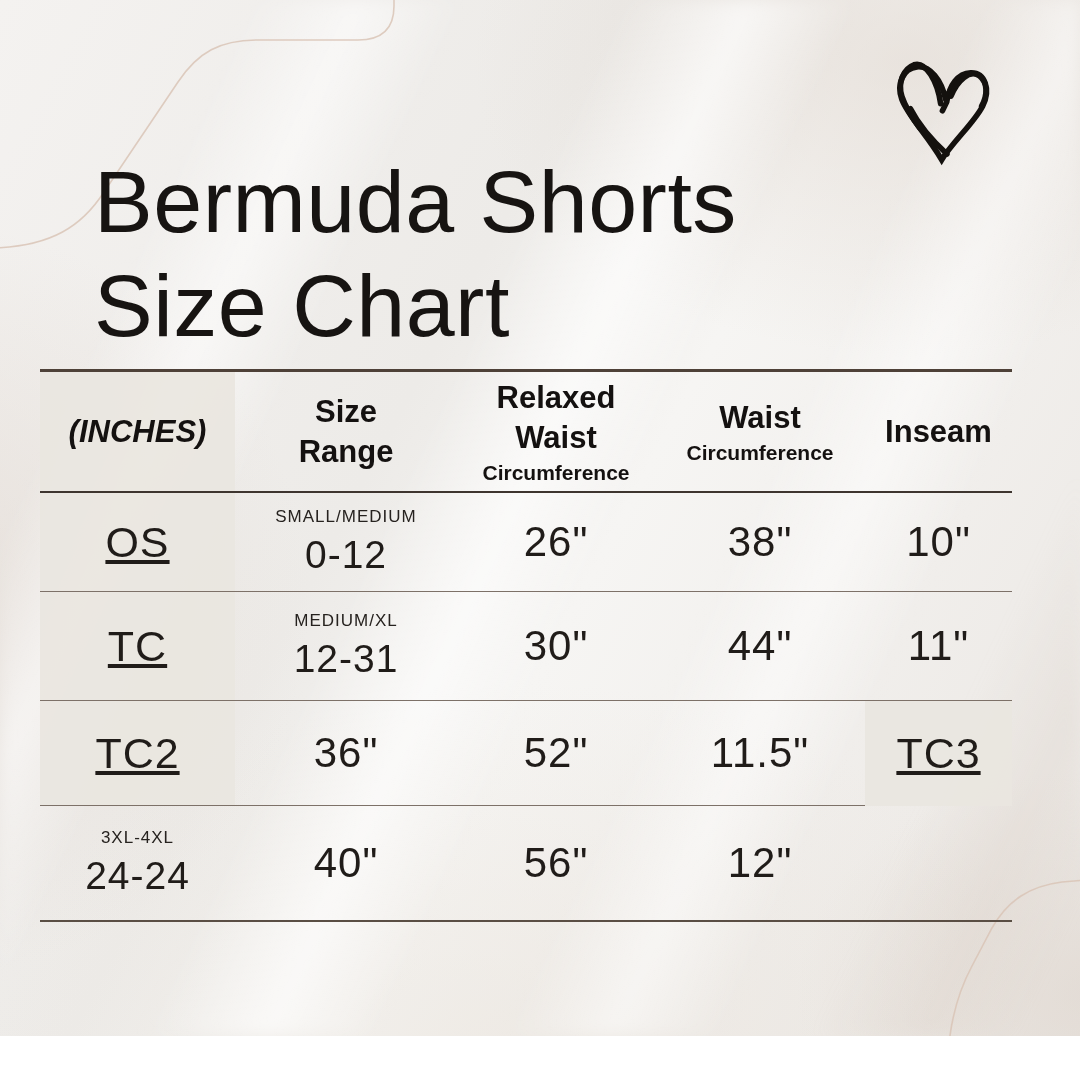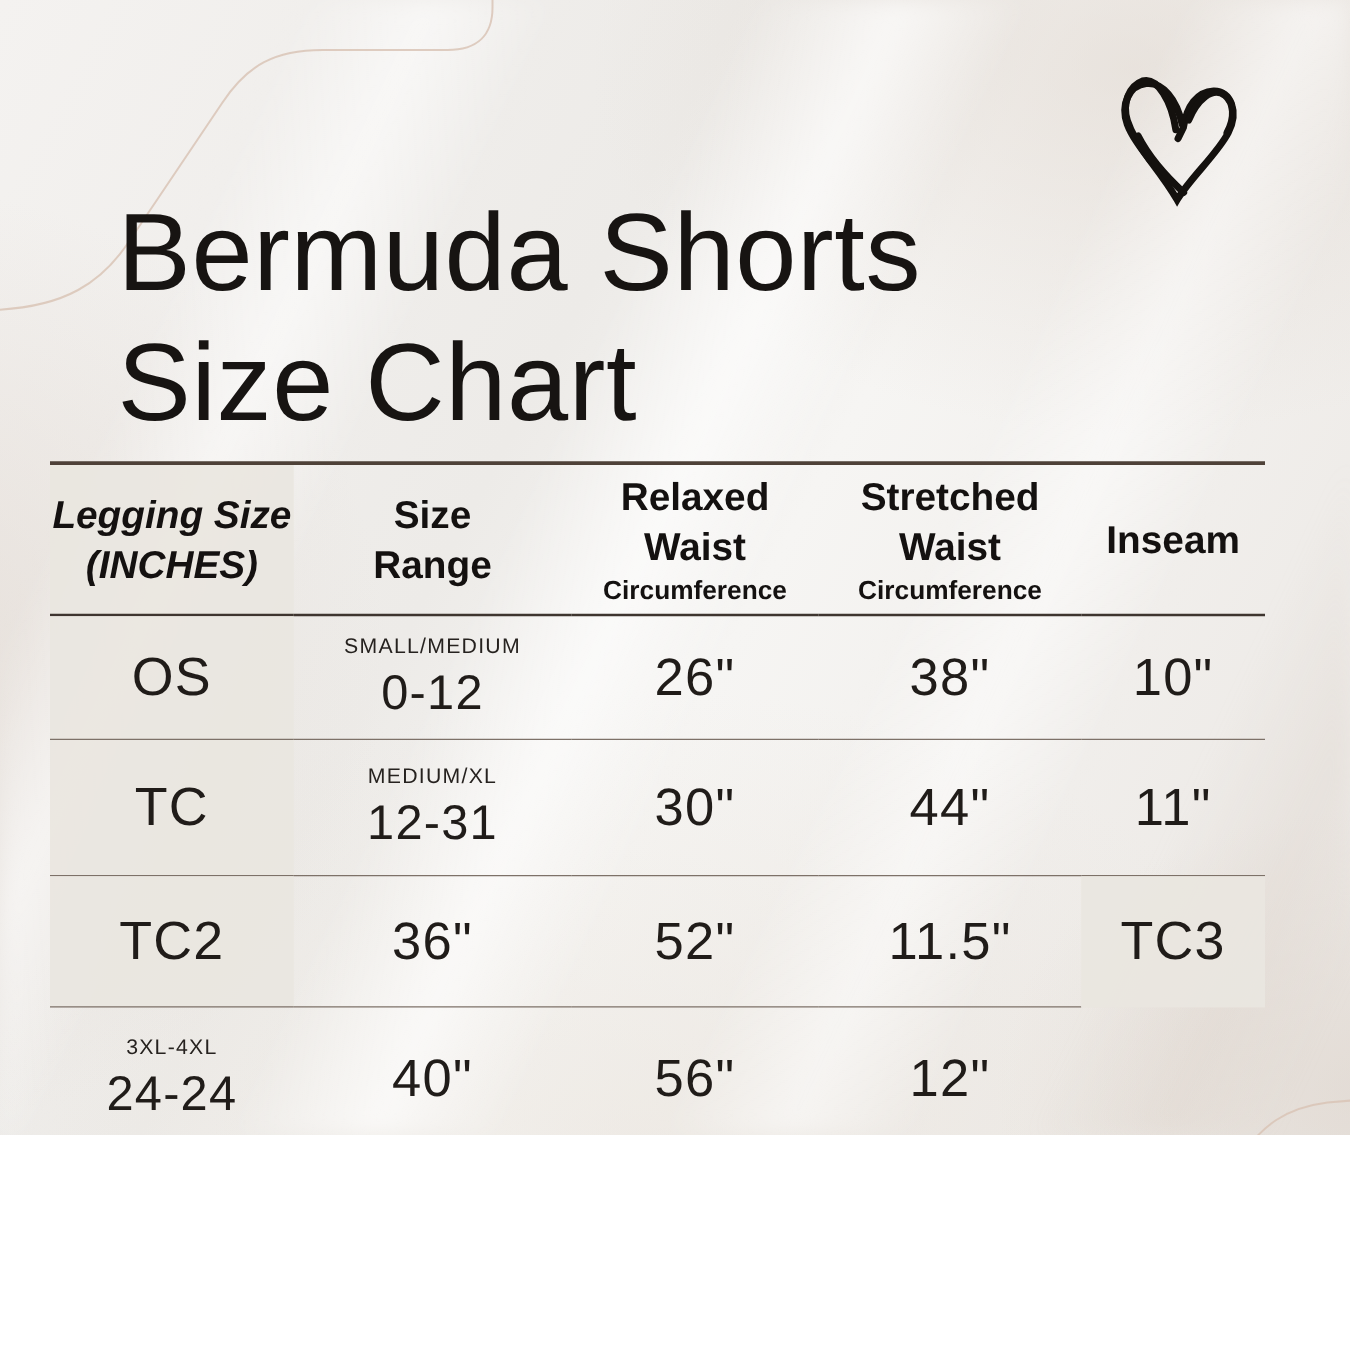--- a/index.html
+++ b/index.html
@@ -1,18 +1,18 @@
 <!DOCTYPE html>
 <html><head>
 <meta charset="utf-8">
 <style>
   html,body{margin:0;padding:0;}
   body{font-family:"Liberation Sans",sans-serif;color:#1b1815;}
   .canvas{
-    position:relative;width:1080px;height:908px;overflow:hidden;
+    position:relative;width:1080px;height:1036px;overflow:hidden;
     background:
       radial-gradient(620px 420px at 84% 6%, rgba(220,210,201,0.50), transparent 70%),
       radial-gradient(520px 520px at -6% 58%, rgba(223,213,205,0.55), transparent 72%),
       radial-gradient(760px 520px at 48% 102%, rgba(231,224,215,0.45), transparent 72%),
       radial-gradient(420px 320px at 101% 96%, rgba(220,210,201,0.50), transparent 70%),
       linear-gradient(118deg,#f4f2f0 0%,#edebe8 38%,#f6f5f3 55%,#eae6e2 100%);
   }
   .sheen{
     position:absolute;inset:0;pointer-events:none;
     background:
@@ -43,21 +43,21 @@
   }
   .hcell{border-bottom:2px solid #3e352f;}
   .rcell{border-bottom:1.5px solid #7d7168;}
   .lastrow{border-bottom:none;}
   .col1{background:rgba(233,230,224,0.93);}
   .hline{font-size:31px;font-weight:700;line-height:40px;color:#141110;}
   .hline:empty{display:none;}
   .hsub{font-size:21px;font-weight:700;line-height:26px;color:#141110;margin-top:2px;}
   .hsub:empty{display:none;}
   .col1 .hline{font-style:italic;}
-  .size-code{font-size:43px;font-weight:400;letter-spacing:1px;color:#201c19;}
+  .size-code{font-size:43px;font-weight:400;letter-spacing:1px;color:#201c19;text-decoration:underline;}
   .range-label{font-size:17px;letter-spacing:1px;color:#26221f;margin-bottom:6px;}
   .range-num{font-size:39px;color:#201c19;letter-spacing:1px;}
   .val{font-size:42px;color:#201c19;letter-spacing:1px;}
 </style>
 </head>
 <body>
 
 <div class="canvas">
   <div class="sheen"></div>
 
@@ -74,34 +74,32 @@
       <path d="M 22 52 C 32 70 46 84 60 96"></path>
     </g>
   </svg>
 
   <div class="page-title">Bermuda Shorts
 Size Chart</div>
 
   <div class="size-table">
 
     <div class="cell hcell col1">
-      <span class="hline">Legging Size</span>
       <span class="hline">(INCHES)</span>
     </div>
     <div class="cell hcell">
       <span class="hline">Size</span>
       <span class="hline">Range</span>
     </div>
     <div class="cell hcell">
       <span class="hline">Relaxed</span>
       <span class="hline">Waist</span>
       <span class="hsub">Circumference</span>
     </div>
     <div class="cell hcell">
-      <span class="hline">Stretched</span>
       <span class="hline">Waist</span>
       <span class="hsub">Circumference</span>
     </div>
     <div class="cell hcell">
       <span class="hline">Inseam</span>
     </div>
 
     <div class="cell rcell col1">
       <span class="size-code">OS</span>
     </div>

